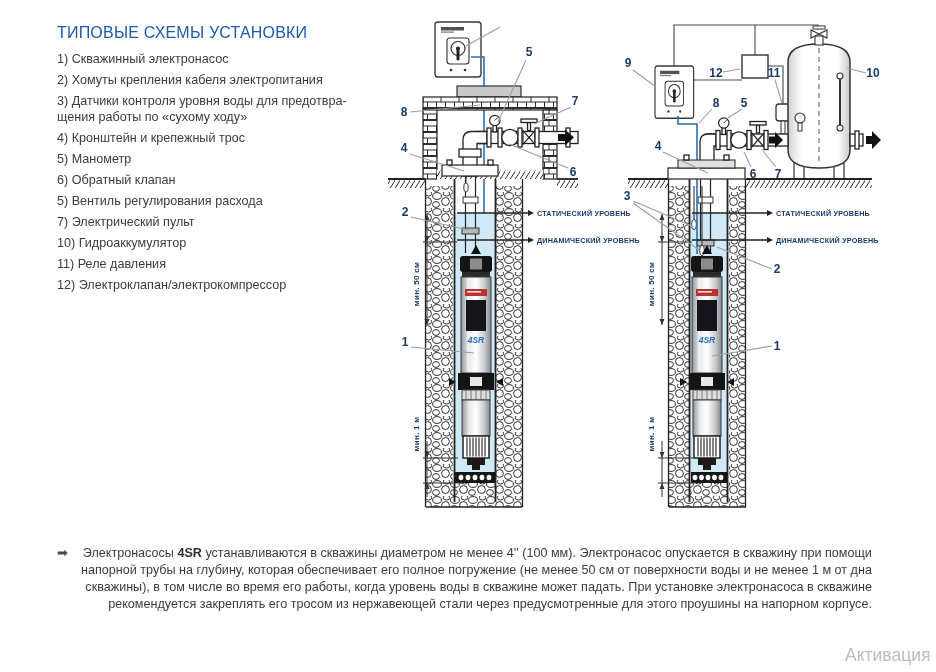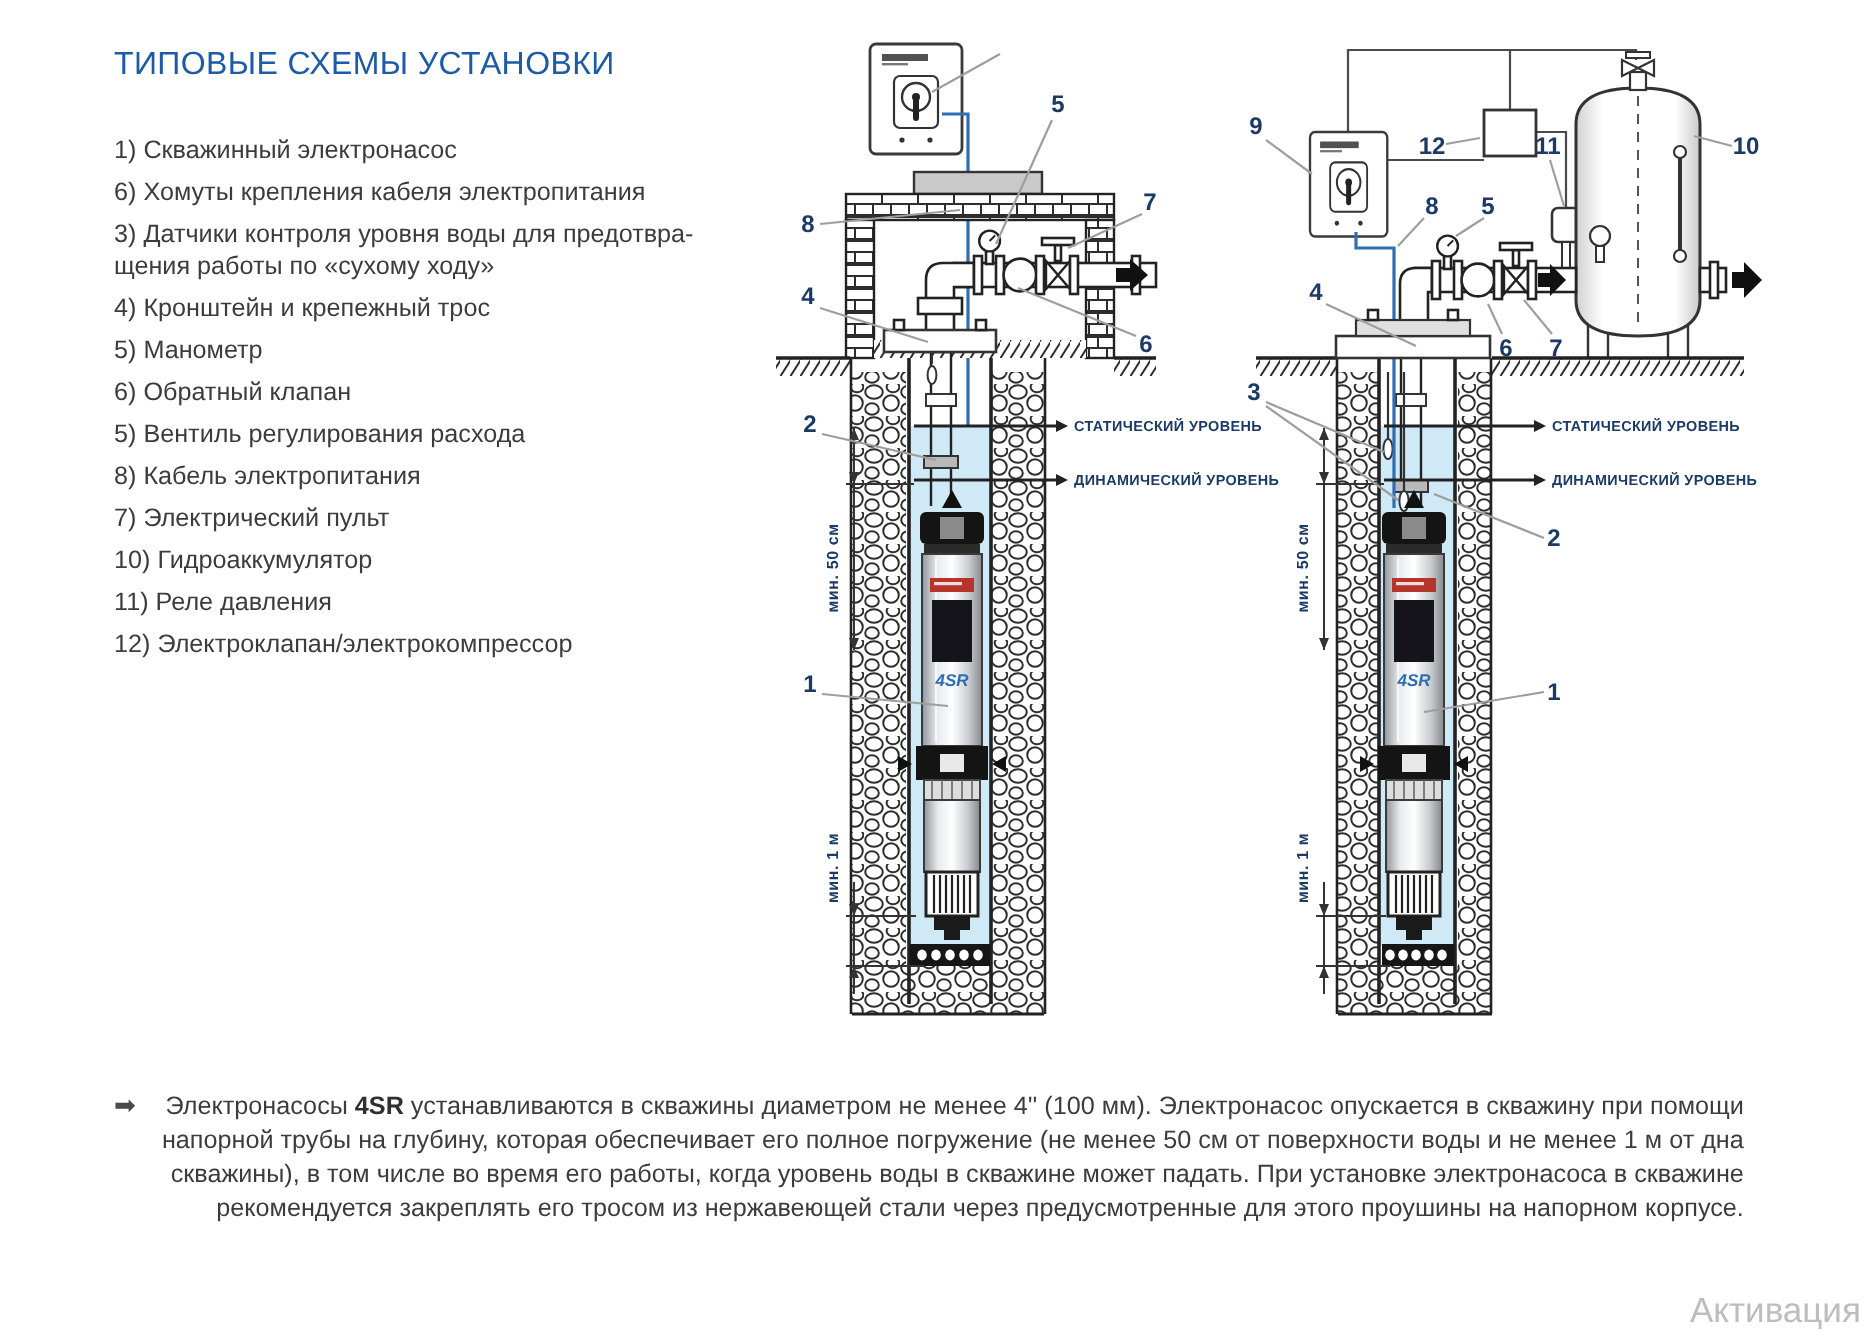--- a/index.html
+++ b/index.html
@@ -1,18 +1,18 @@
 <!DOCTYPE html>
 <html><head>
 <meta charset="utf-8">
 <style>
   html,body{margin:0;padding:0;background:#fff;}
   body{width:936px;height:672px;position:relative;font-family:"Liberation Sans",sans-serif;overflow:hidden;}
   .title{position:absolute;left:57px;top:24px;font-size:16px;font-weight:normal;color:#1d5ba8;letter-spacing:.2px;}
-  .legend{position:absolute;left:57px;top:68px;width:330px;}
+  .legend{position:absolute;left:57px;top:52px;width:330px;}
   .legend-item{font-size:12.6px;color:#3c3c3c;line-height:1.27;margin-bottom:5px;white-space:pre-line;}
   .diagram-svg{position:absolute;left:0;top:0;}
   .footer{position:absolute;left:57px;top:545px;width:818px;display:flex;align-items:flex-start;}
   .footer-bullet{color:#4a4a4a;font-size:13px;line-height:1.3;margin-right:8px;}
   .footer-text{font-size:12.6px;color:#3c3c3c;line-height:1.36;width:796px;text-align:right;}
   .footer-text b{font-weight:bold;color:#2f2f2f;}
   .watermark{position:absolute;left:845px;top:645px;font-size:17.5px;color:#bdbdbd;white-space:nowrap;}
   svg text{font-family:"Liberation Sans",sans-serif;}
   .callout{font-size:12px;font-weight:bold;fill:#1b3a67;}
   .lvl{font-size:7.2px;font-weight:bold;fill:#1b3a67;letter-spacing:.2px;}
@@ -22,28 +22,27 @@
   .wire{stroke:#4a4a4a;stroke-width:1.1;fill:none;}
   .cable{stroke:#2f6db5;stroke-width:1.6;fill:none;}
 </style>
 </head>
 <body>
 
 <div class="title">ТИПОВЫЕ СХЕМЫ УСТАНОВКИ</div>
 
 <div class="legend">
   <div class="legend-item">1) Скважинный электронасос</div>
-  <div class="legend-item">6) Хомуты крепления кабеля электропитания</div>
+  <div class="legend-item">2) Хомуты крепления кабеля электропитания</div>
   <div class="legend-item">3) Датчики контроля уровня воды для предотвра-
 щения работы по «сухому ходу»</div>
   <div class="legend-item">4) Кронштейн и крепежный трос</div>
   <div class="legend-item">5) Манометр</div>
   <div class="legend-item">6) Обратный клапан</div>
   <div class="legend-item">5) Вентиль регулирования расхода</div>
-  <div class="legend-item">8) Кабель электропитания</div>
   <div class="legend-item">7) Электрический пульт</div>
   <div class="legend-item">10) Гидроаккумулятор</div>
   <div class="legend-item">11) Реле давления</div>
   <div class="legend-item">12) Электроклапан/электрокомпрессор</div>
 </div>
 
 <svg class="diagram-svg" width="936" height="672" viewBox="0 0 936 672">
   <defs>
     <linearGradient id="metal" x1="0" y1="0" x2="1" y2="0">
       <stop offset="0" stop-color="#8f969c"></stop>

